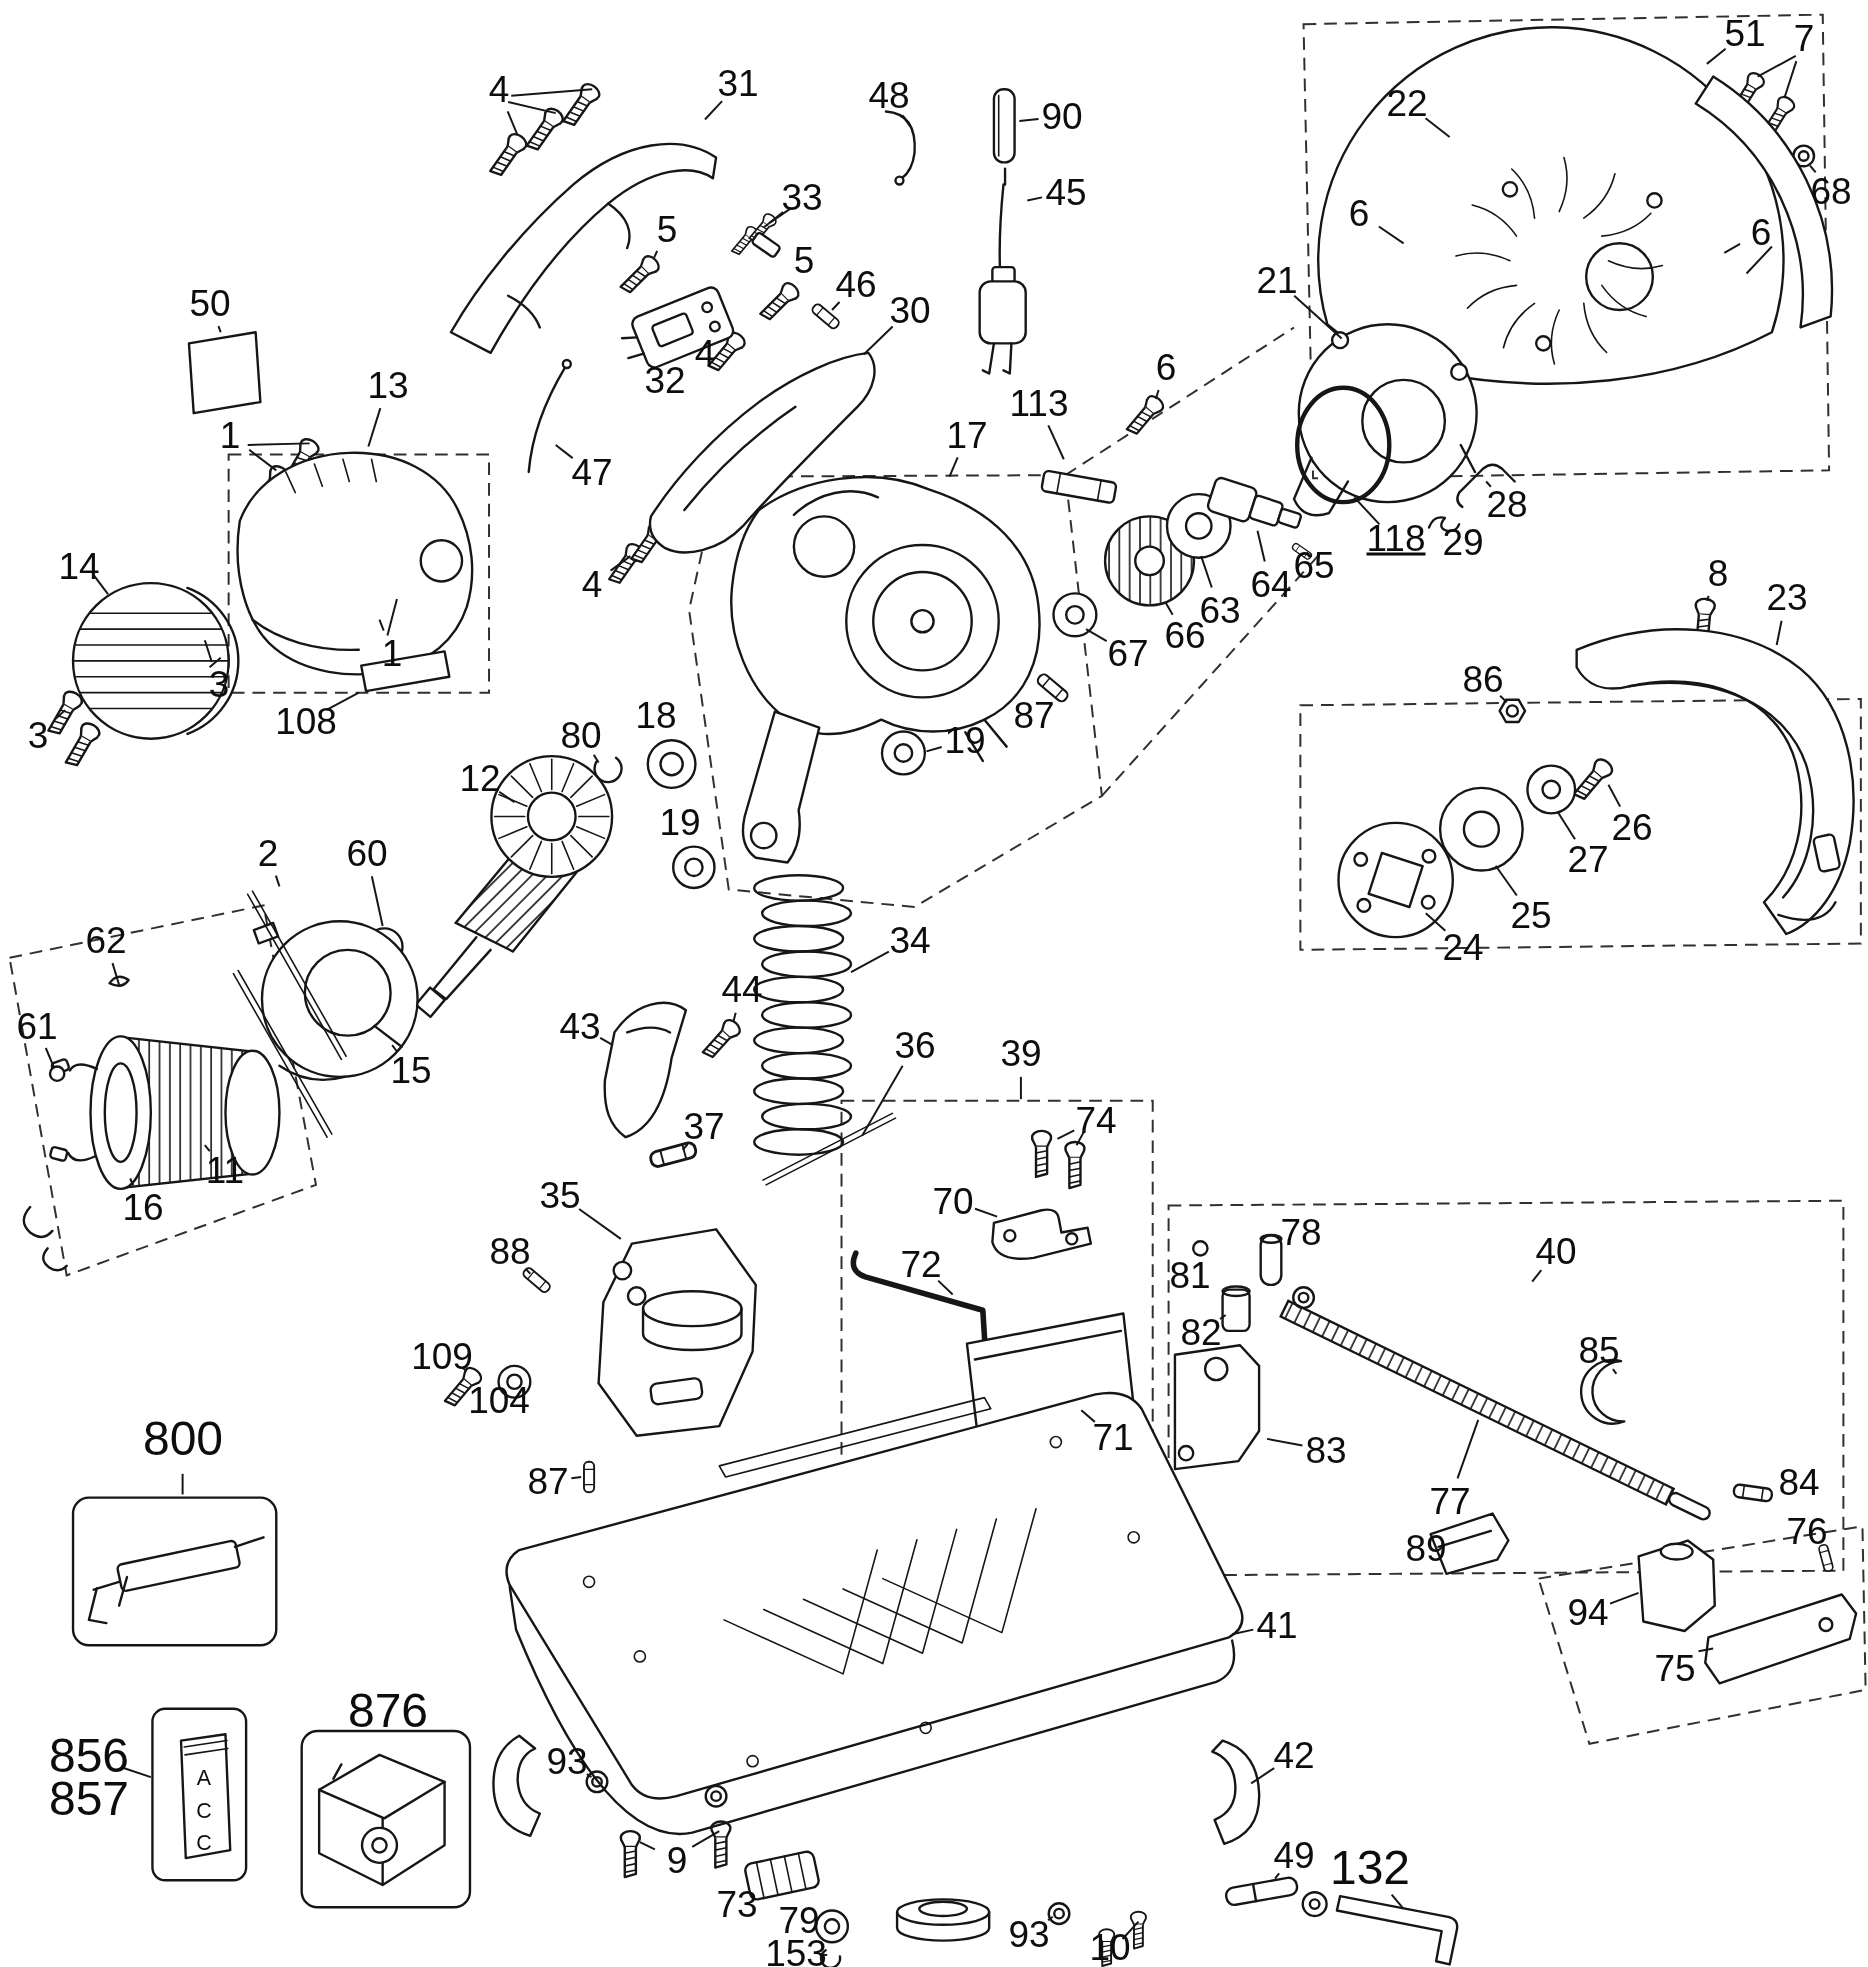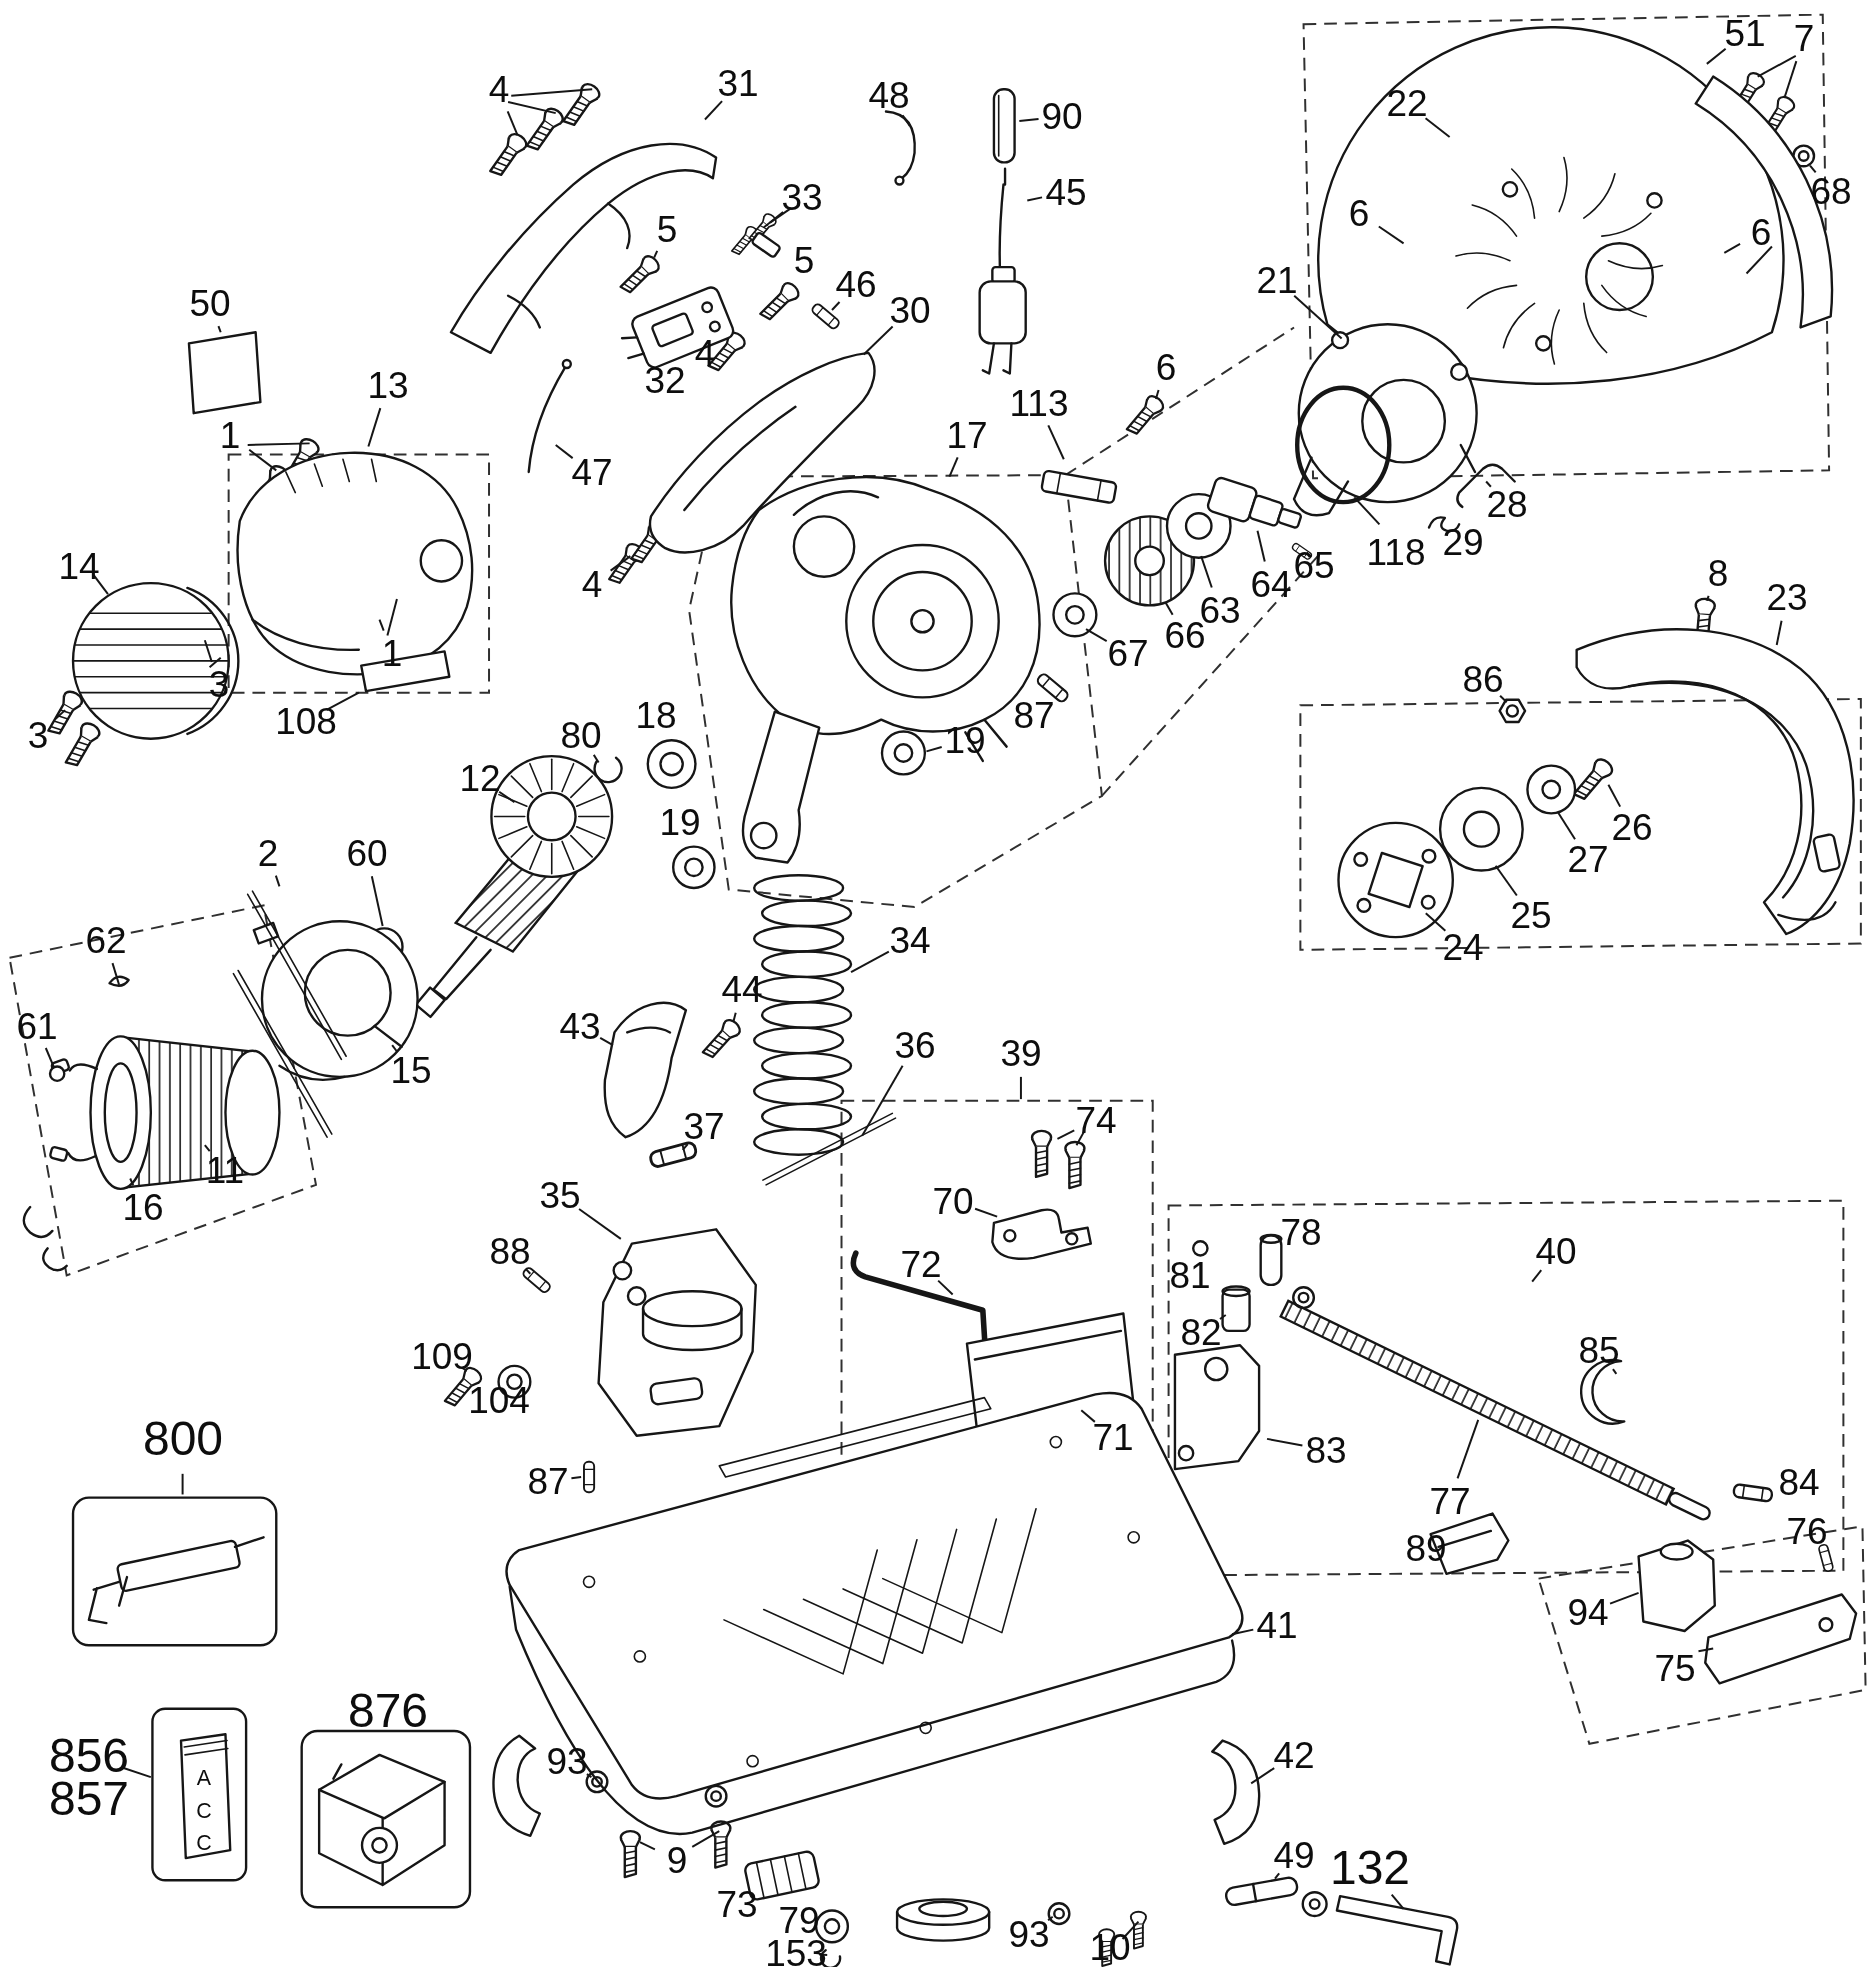--- a/index.html
+++ b/index.html
@@ -580,21 +580,21 @@
       <div class="plabel" style="left: 665px; top: 380px;">32</div>
       <div class="plabel" style="left: 705px; top: 353px;">4</div>
       <div class="plabel" style="left: 388px; top: 385px;">13</div>
       <div class="plabel" style="left: 230px; top: 435px;">1</div>
       <div class="plabel" style="left: 1039px; top: 403px;">113</div>
       <div class="plabel" style="left: 967px; top: 435px;">17</div>
       <div class="plabel" style="left: 592px; top: 472px;">47</div>
       <div class="plabel" style="left: 1166px; top: 367px;">6</div>
       <div class="plabel" style="left: 1507px; top: 504px;">28</div>
       <div class="plabel" style="left: 1463px; top: 542px;">29</div>
-      <div class="plabel" style="left: 1396px; top: 552px;">118</div>
+      <div class="plabel" style="left: 1396px; top: 538px; text-decoration: underline;">118</div>
       <div class="plabel" style="left: 79px; top: 566px;">14</div>
       <div class="plabel" style="left: 1718px; top: 573px;">8</div>
       <div class="plabel" style="left: 1314px; top: 565px;">65</div>
       <div class="plabel" style="left: 1271px; top: 584px;">64</div>
       <div class="plabel" style="left: 1787px; top: 597px;">23</div>
       <div class="plabel" style="left: 1220px; top: 610px;">63</div>
       <div class="plabel" style="left: 592px; top: 584px;">4</div>
       <div class="plabel" style="left: 1185px; top: 635px;">66</div>
       <div class="plabel" style="left: 1128px; top: 653px;">67</div>
       <div class="plabel" style="left: 392px; top: 653px;">1</div>

